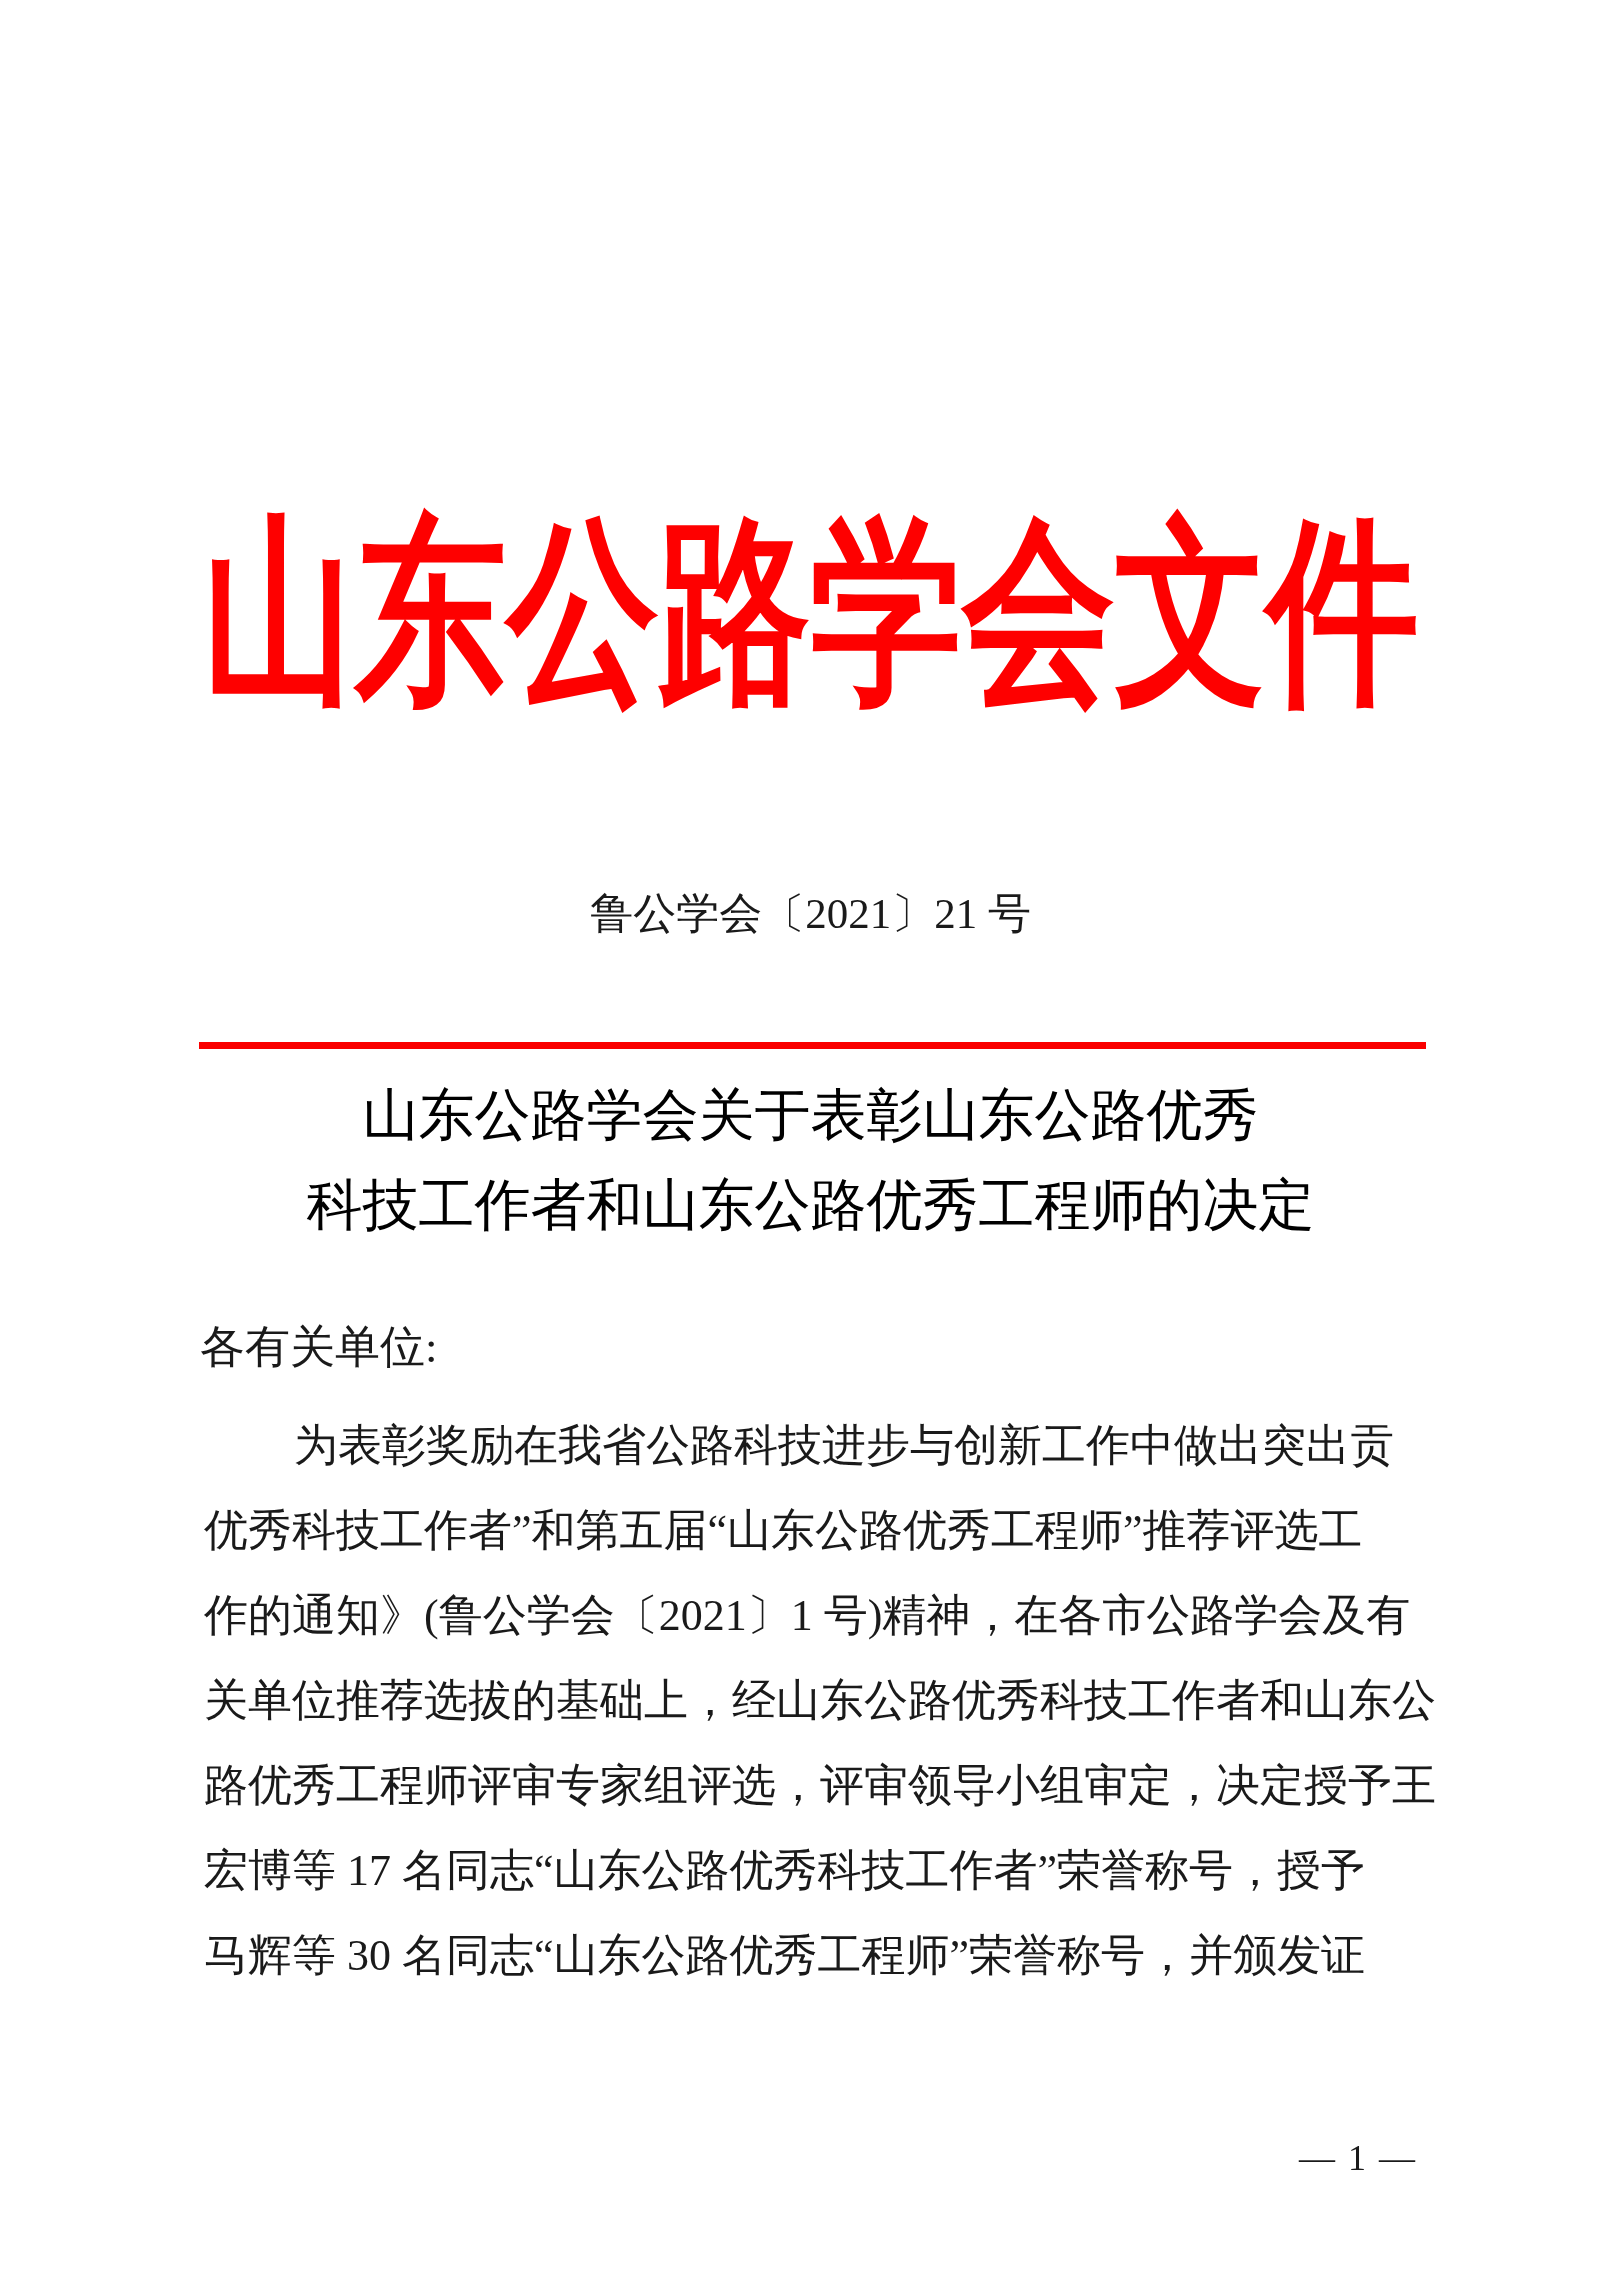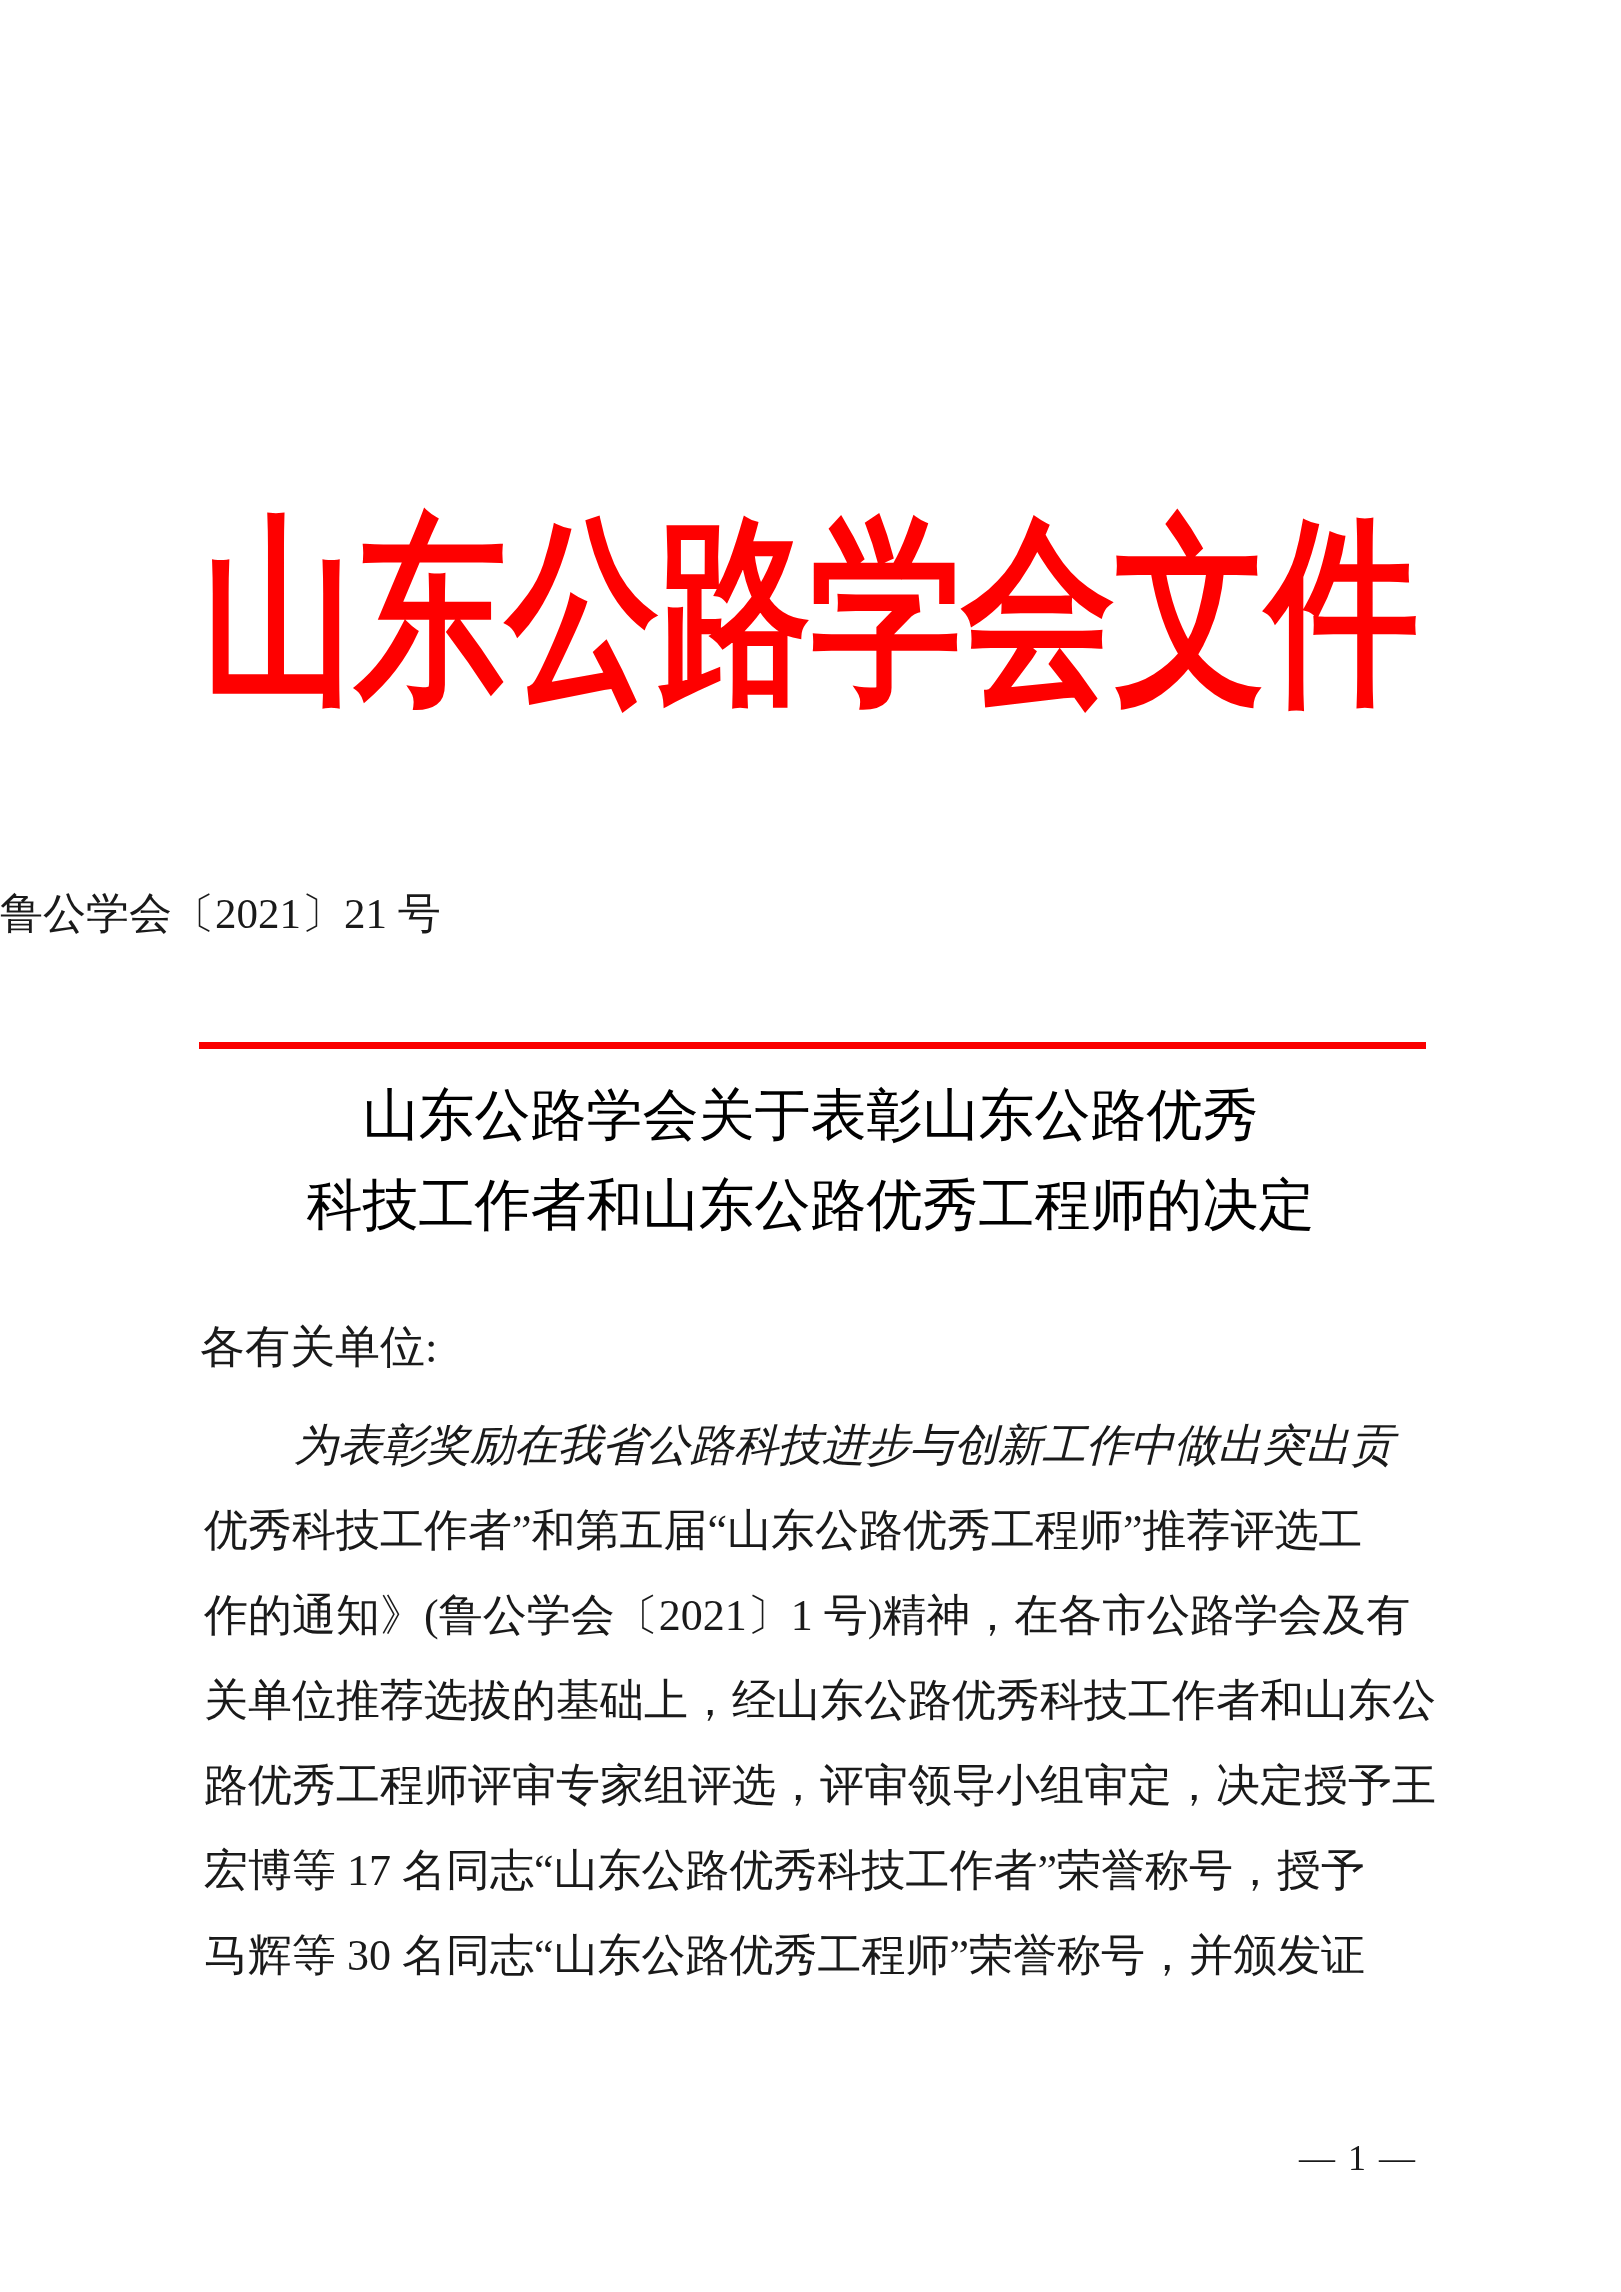--- a/index.html
+++ b/index.html
@@ -28,20 +28,21 @@
     white-space: nowrap;
     transform: scaleY(1.32);
     transform-origin: center top;
     letter-spacing: 0px;
   }
   .doc-number {
     position: absolute;
     top: 875px;
     left: 0;
     width: 100%;
+    text-align: center;
     font-size: 43px;
     line-height: 51px;
     color: #1a1a1a;
   }
   .red-divider {
     position: absolute;
     top: 1029px;
     left: 199px;
     width: 1227px;
     height: 6.9px;
@@ -72,21 +73,21 @@
     left: 204px;
     width: 1221px;
     font-size: 44px;
     color: #1a1a1a;
   }
   .body-line {
     height: 85px;
     line-height: 85px;
     white-space: nowrap;
   }
-  .body-line.indent { text-indent: 90px; font-style: italic; }
+  .body-line.indent { text-indent: 90px; }
   .page-number {
     position: absolute;
     top: 2123px;
     right: 204px;
     font-size: 36px;
     line-height: 45px;
     color: #1a1a1a;
     letter-spacing: 2px;
   }
 </style>

